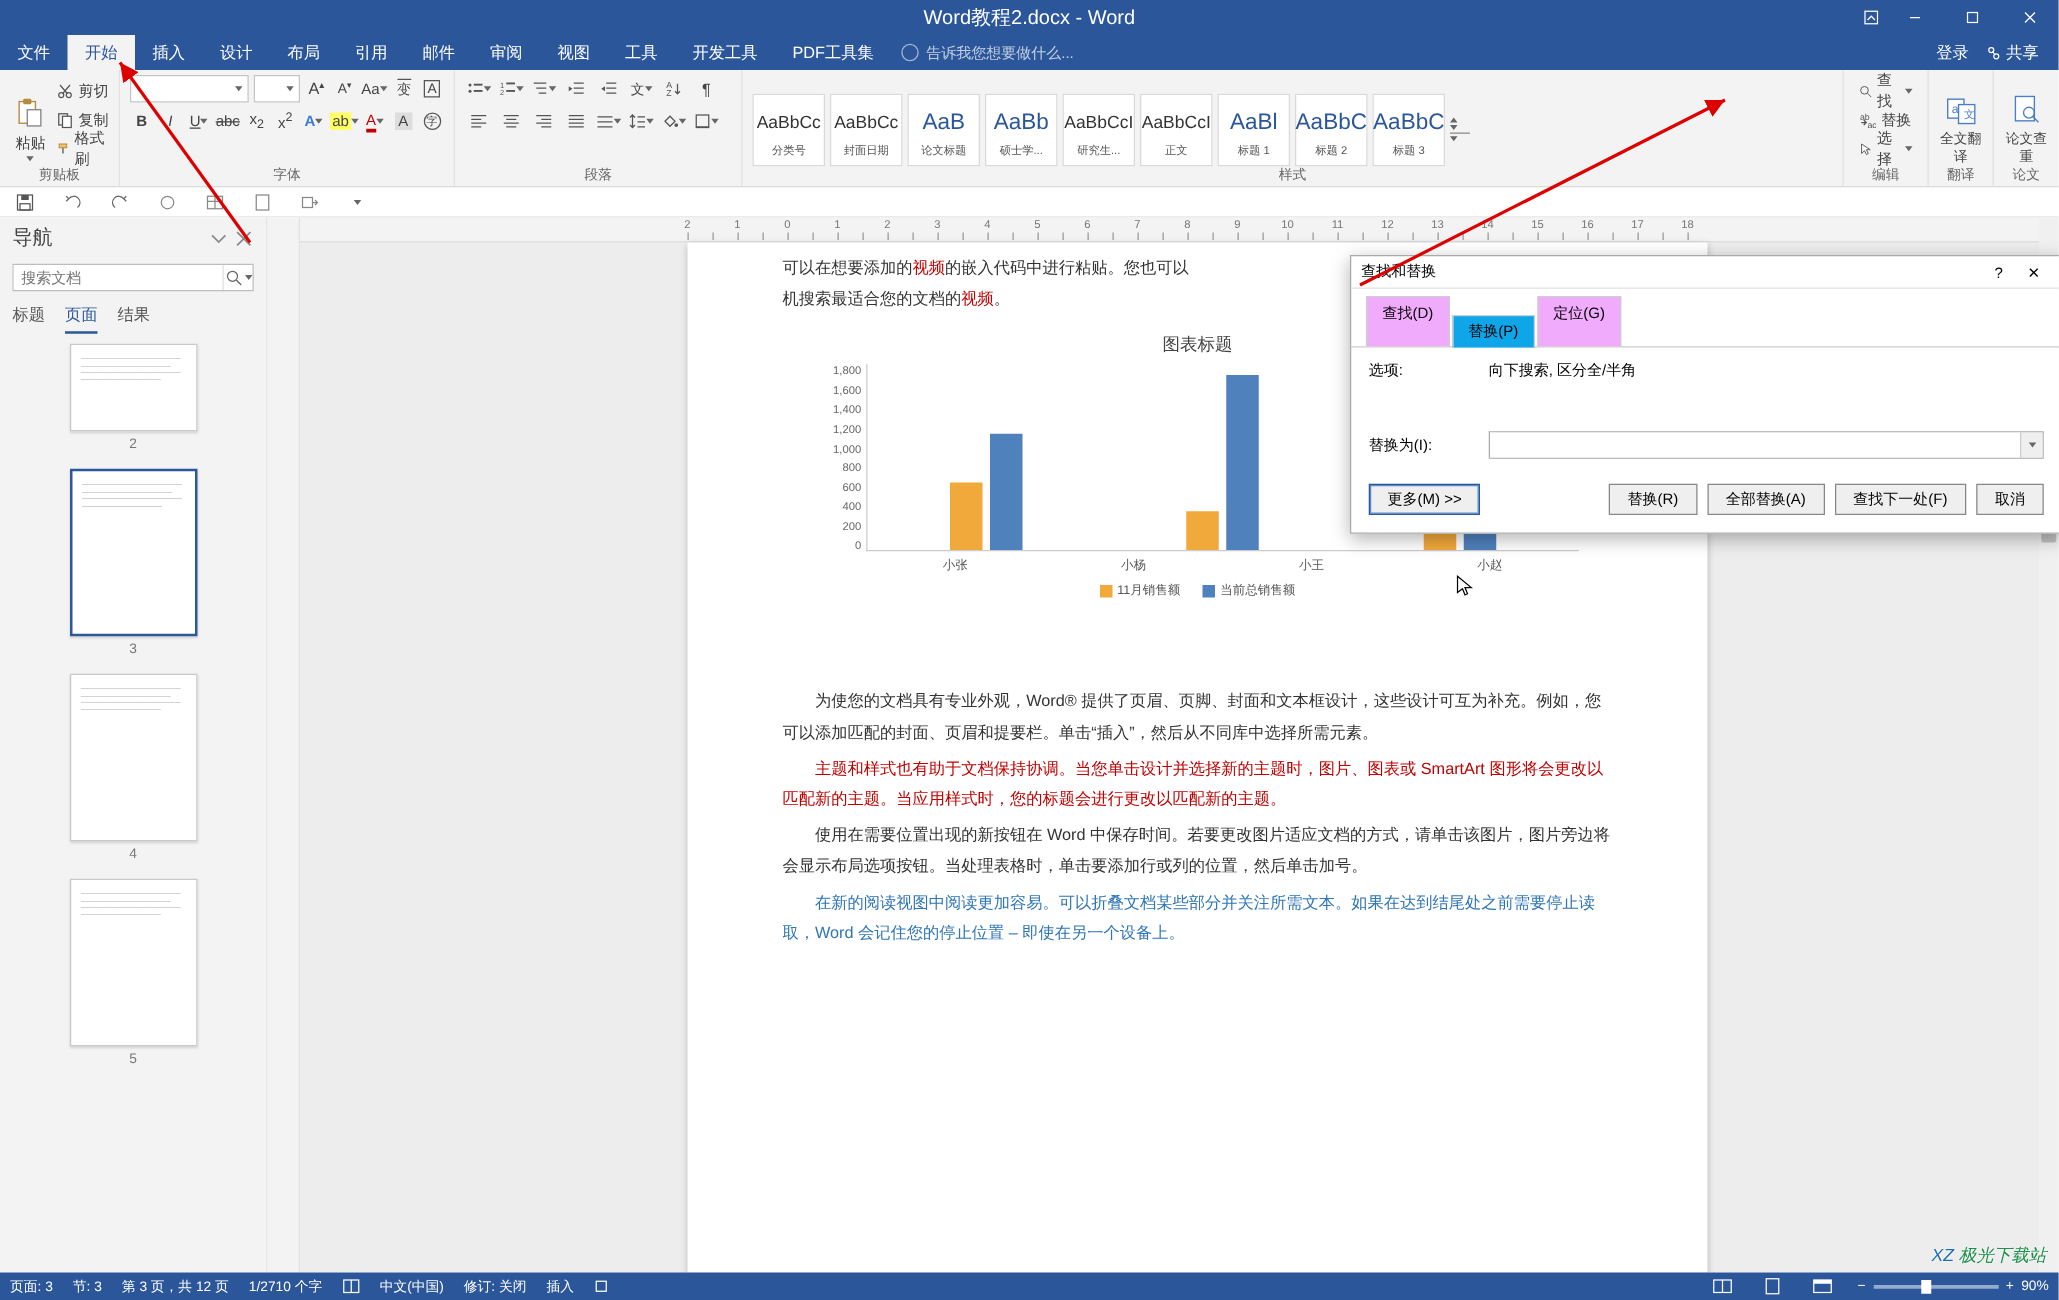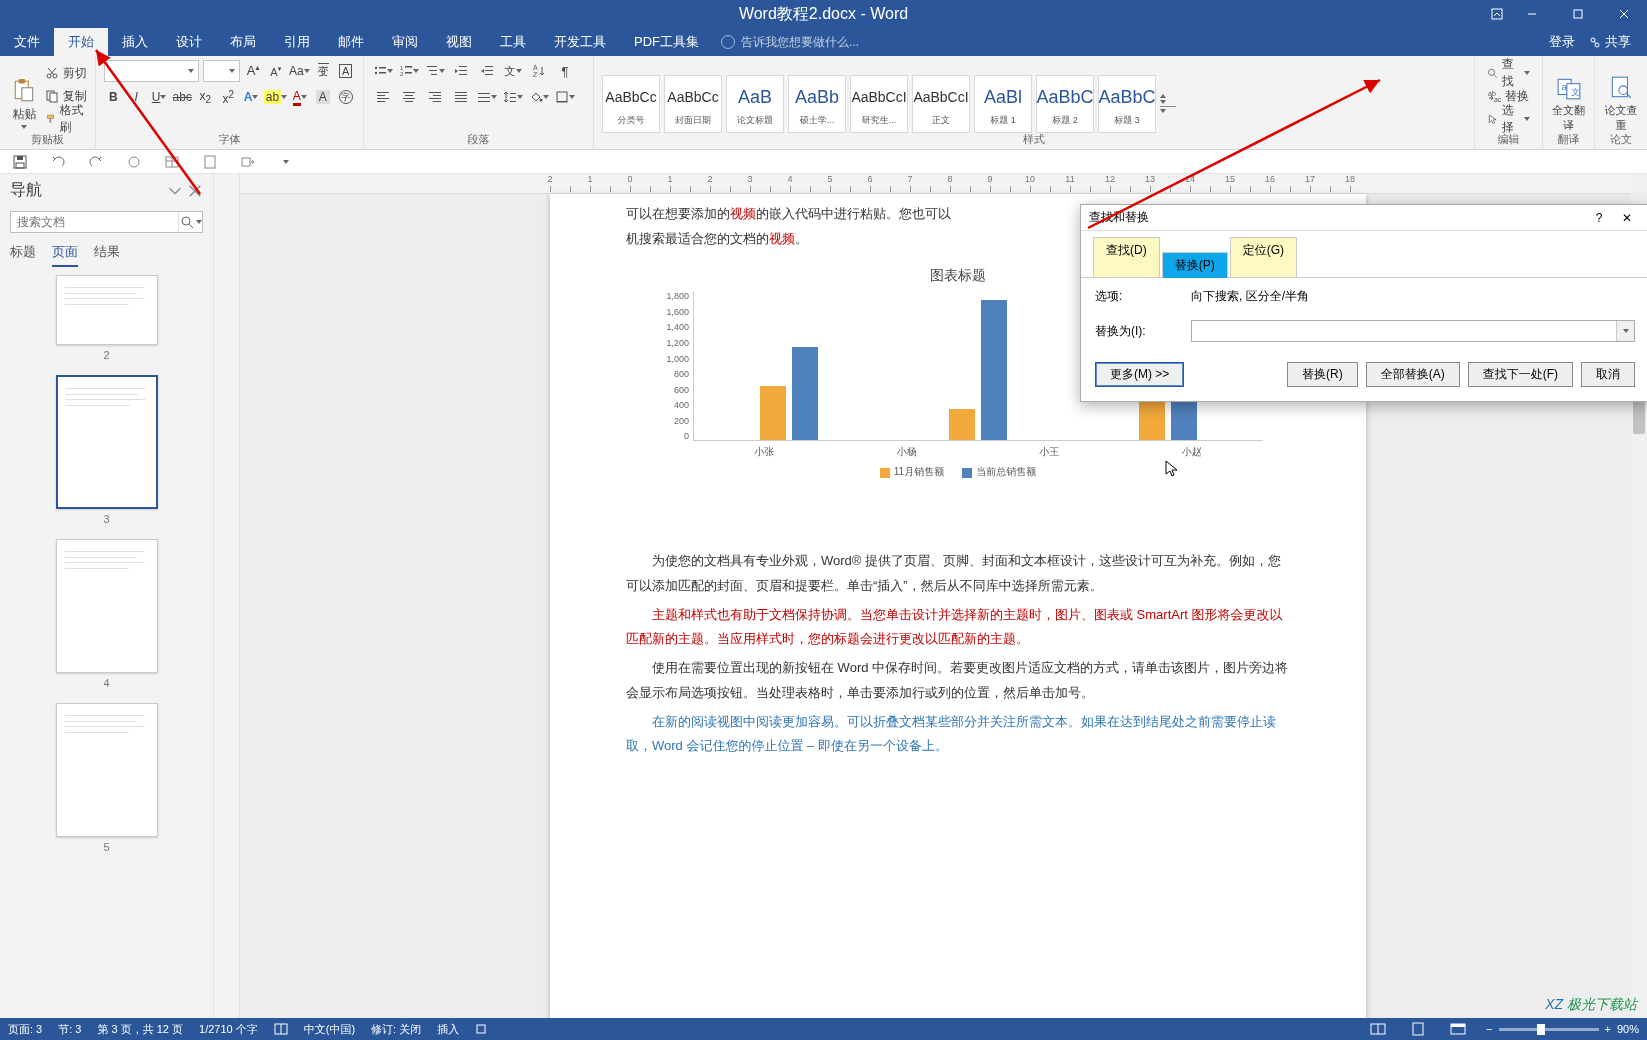--- a/index.html
+++ b/index.html
@@ -91,21 +91,21 @@
 
 .vscroll { position: absolute; right: 0; top: 0; bottom: 0; width: 16px; background: #f0f0f0; }
 .vscroll .thumbv { position: absolute; left: 2px; right: 2px; top: 120px; height: 140px; background: #c1c1c1; border-radius: 2px; }
 
 
 .dialog { position: absolute; left: 1140px; top: 175px; width: 598px; background: #fff; border: 1px solid #aaa; box-shadow: 0 4px 14px rgba(0,0,0,.3); font-size: 12px; }
 .dialog .dtitle { display: flex; align-items: center; padding: 4px 8px; border-bottom: 1px solid #e0e0e0; }
 .dialog .dtitle .t { flex: 1; font-size: 12px; }
 .dialog .dtitle .dbtn { width: 28px; text-align: center; }
 .dialog .dtabs { display: flex; padding: 6px 12px 0 12px; gap: 2px; }
-.dialog .dtab { padding: 4px 12px; border: 1px solid #ccc; border-bottom: none; background: #fef9c3; }
+.dialog .dtab { padding: 4px 12px; border: 1px solid #ccc; border-bottom: none; background: #f0abfc; }
 .dialog .dtab.active { background: #0ea5e9; position: relative; top: 1px; margin-top: 14px; }
 .dialog .dbody { border-top: 1px solid #ccc; padding: 10px 14px 12px 14px; }
 .dialog .drow { display: flex; align-items: center; margin-bottom: 8px; gap: 8px; }
 .dialog .drow label { width: 88px; }
 .dialog .drow .dinput { flex: 1; display: flex; border: 1px solid #aaa; }
 .dialog .drow .dinput input { flex: 1; border: 0; outline: 0; padding: 3px 6px; font-size: 12px; }
 .dialog .drow .dinput .dd2 { width: 18px; border-left: 1px solid #ccc; display: flex; align-items: center; justify-content: center; background: #efefef; }
 .dialog .ftr { display: flex; justify-content: space-between; padding: 0 14px 14px 14px; gap: 8px; }
 .dialog .dbutton { border: 1px solid #888; background: #efefef; padding: 3px 14px; font-size: 12px; }
 .dialog .dbutton.primary { border: 1px solid #2b579a; box-shadow: inset 0 0 0 1px #5b8cd1; }
@@ -782,21 +782,21 @@
   <div class="dtabs">
     <div class="dtab">查找(D)</div>
     <div class="dtab active">替换(P)</div>
     <div class="dtab">定位(G)</div>
   </div>
   <div class="dbody">
     <div class="drow">
       <label>选项:</label>
       <span>向下搜索, 区分全/半角</span>
     </div>
-    <div class="drow" style="margin-top:15px">
+    <div class="drow" style="margin-top:40px">
       <label>替换为(I):</label>
       <div class="dinput">
           <input value="" style="">
           <div class="dd2">
             <span class="chev"></span>
           </div>
         </div>
     </div>
   </div>
   <div class="ftr">

